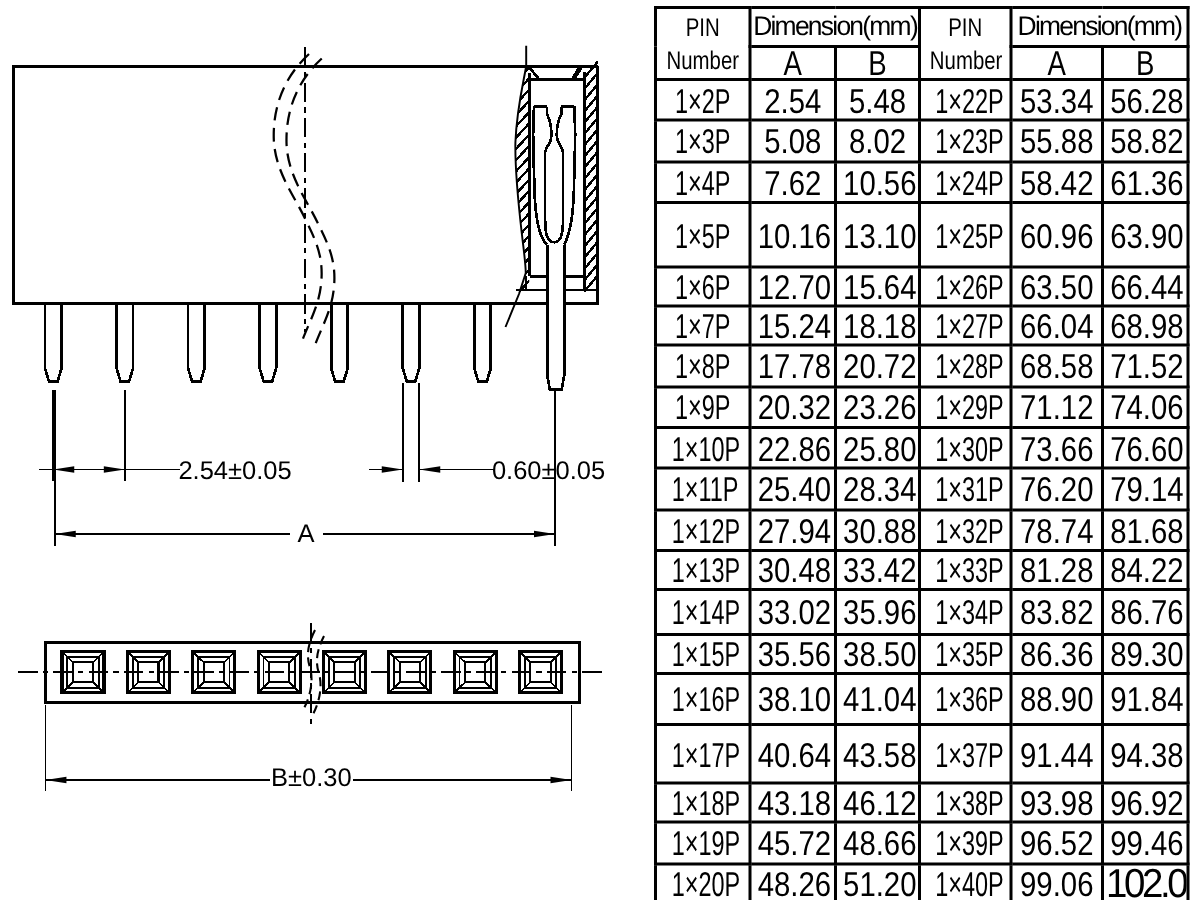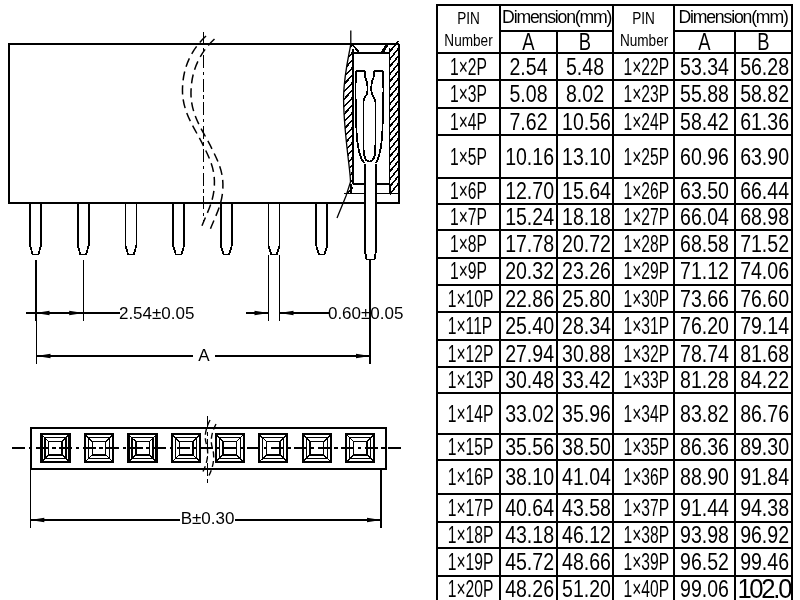--- a/index.html
+++ b/index.html
@@ -310,21 +310,21 @@
           <td><i>81.68</i></td>
         </tr>
 <tr style="height:23px">
           <td><i>1×13P</i></td>
           <td><i>30.48</i></td>
           <td><i>33.42</i></td>
           <td><i>1×33P</i></td>
           <td><i>81.28</i></td>
           <td><i>84.22</i></td>
         </tr>
-<tr style="height:41px">
+<tr style="height:30px">
           <td><i>1×14P</i></td>
           <td><i>33.02</i></td>
           <td><i>35.96</i></td>
           <td><i>1×34P</i></td>
           <td><i>83.82</i></td>
           <td><i>86.76</i></td>
         </tr>
 <tr style="height:14px">
           <td><i>1×15P</i></td>
           <td><i>35.56</i></td>
@@ -334,21 +334,21 @@
           <td><i>89.30</i></td>
         </tr>
 <tr style="height:34px">
           <td><i>1×16P</i></td>
           <td><i>38.10</i></td>
           <td><i>41.04</i></td>
           <td><i>1×36P</i></td>
           <td><i>88.90</i></td>
           <td><i>91.84</i></td>
         </tr>
-<tr style="height:28px">
+<tr style="height:39px">
           <td><i>1×17P</i></td>
           <td><i>40.64</i></td>
           <td><i>43.58</i></td>
           <td><i>1×37P</i></td>
           <td><i>91.44</i></td>
           <td><i>94.38</i></td>
         </tr>
 <tr style="height:23px">
           <td><i>1×18P</i></td>
           <td><i>43.18</i></td>

